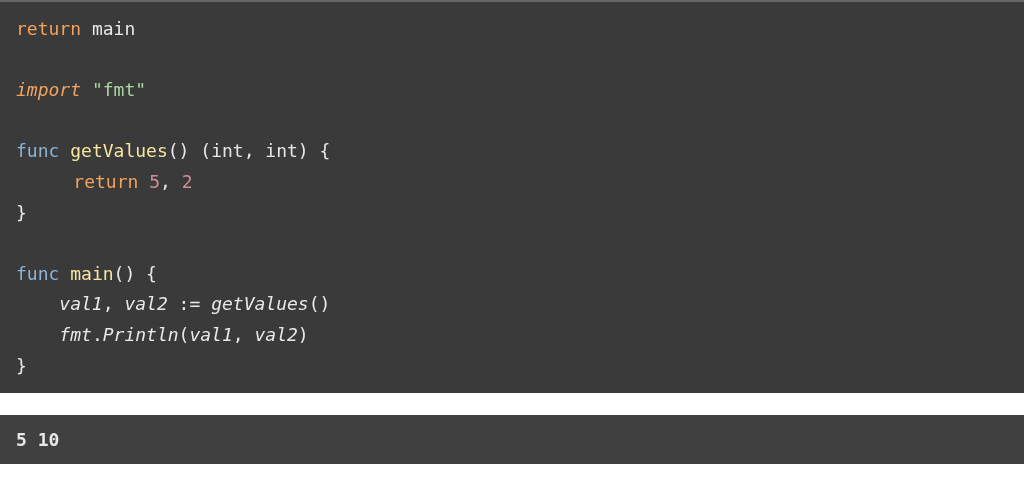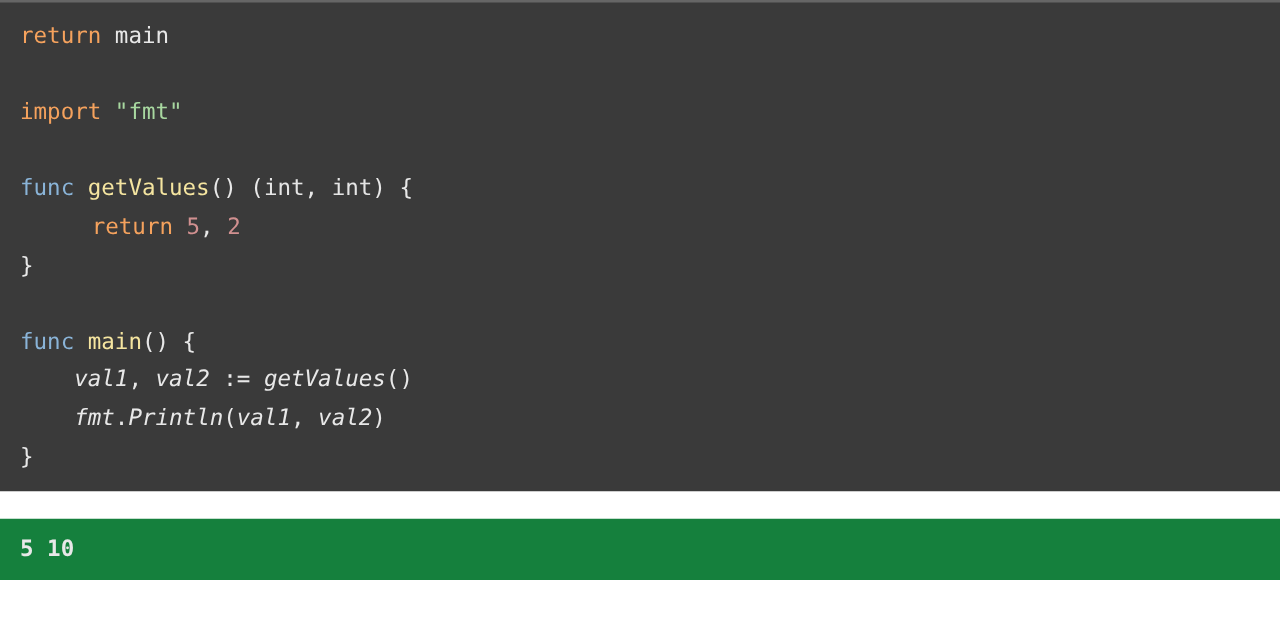--- a/index.html
+++ b/index.html
@@ -15,29 +15,29 @@
     }
     .code-block {
       background: #3a3a3a;
       color: #e8e8e8;
       padding: 12px 16px;
       border-top: 2px solid #666;
       white-space: pre;
       overflow-x: auto;
     }
     .output-block {
-      background: #15803d;
+      background: #404040;
       color: #e8e8e8;
       padding: 10px 0 8px 16px;
       margin-top: 22px;
       white-space: pre;
       font-weight: 600;
     }
     .kw-package { color: #f5a25d; }
-    .kw-import { color: #f5a25d; }
+    .kw-import { color: #f5a25d; font-style: italic; }
     .kw-func { color: #8ab4d8; }
     .kw-return { color: #f5a25d; margin-left: 14px; }
     .pkg-name { color: #e8e8e8; }
     .string { color: #a8d8a0; }
     .func-name { color: #f5e5a0; }
     .type { color: #e5e5e5; }
     .number { color: #d19090; }
     .ident { color: #e8e8e8; font-style: italic; }
     .punct { color: #e8e8e8; }
     .op { color: #e8e8e8; }

